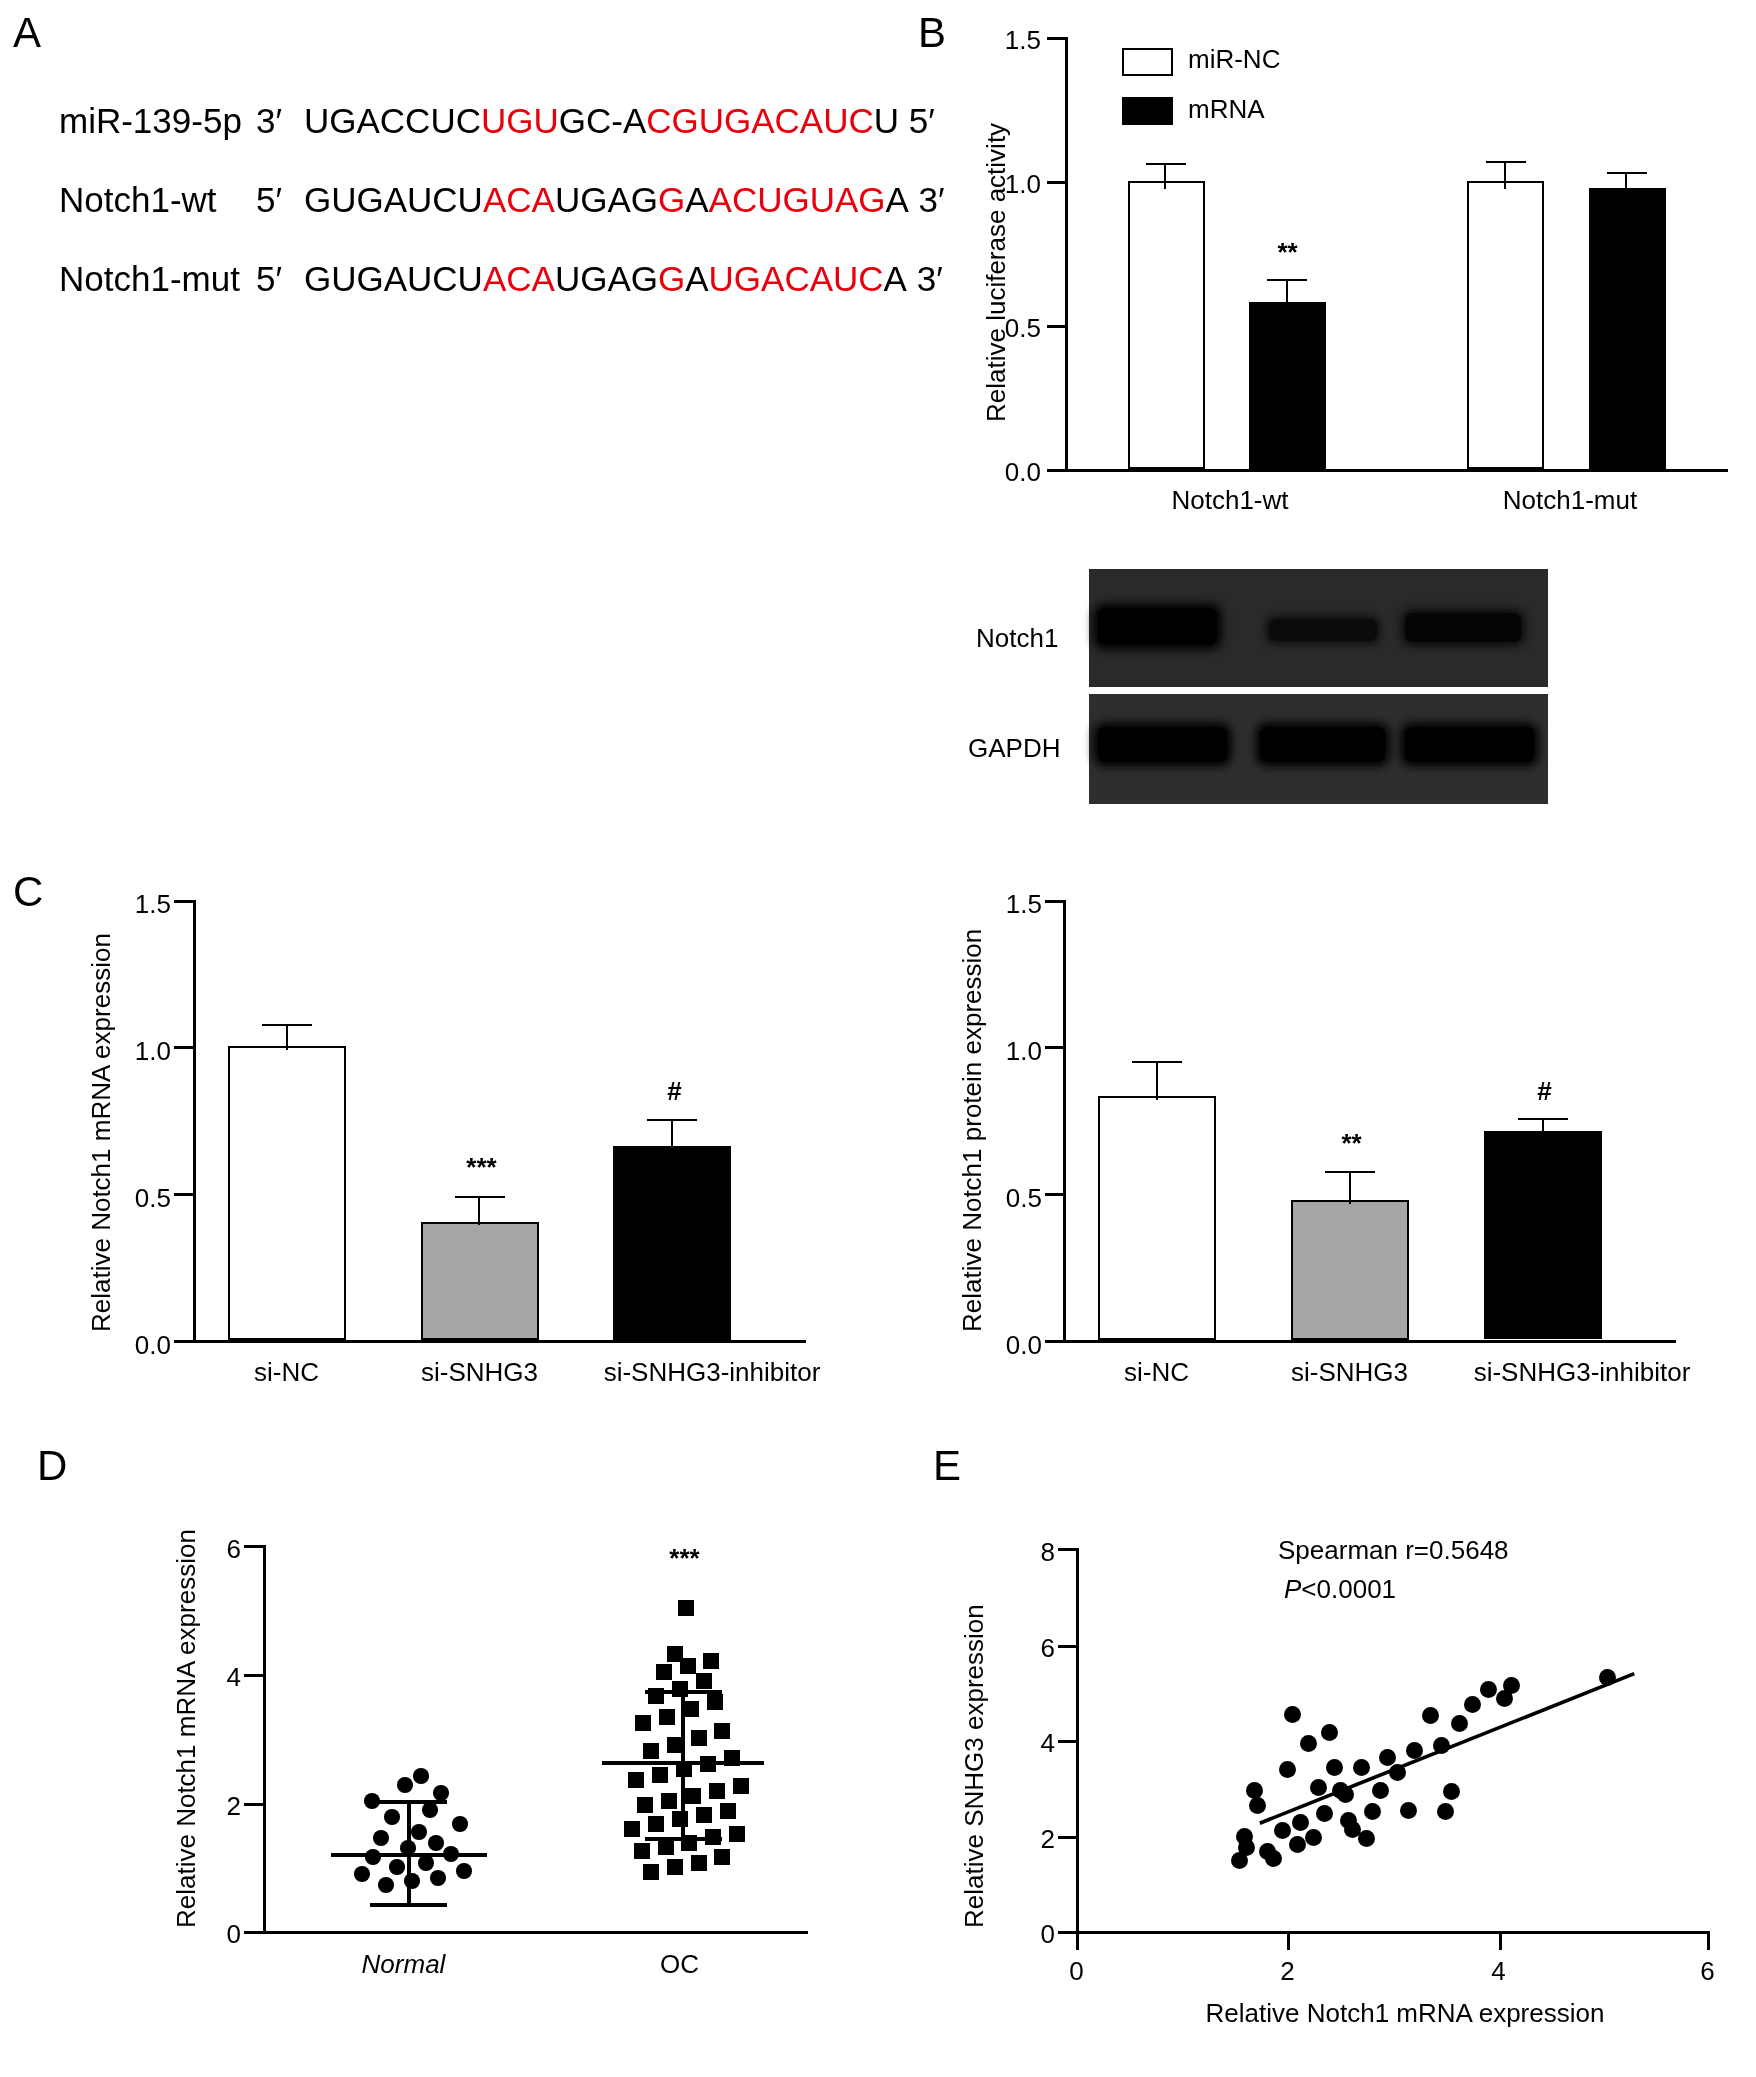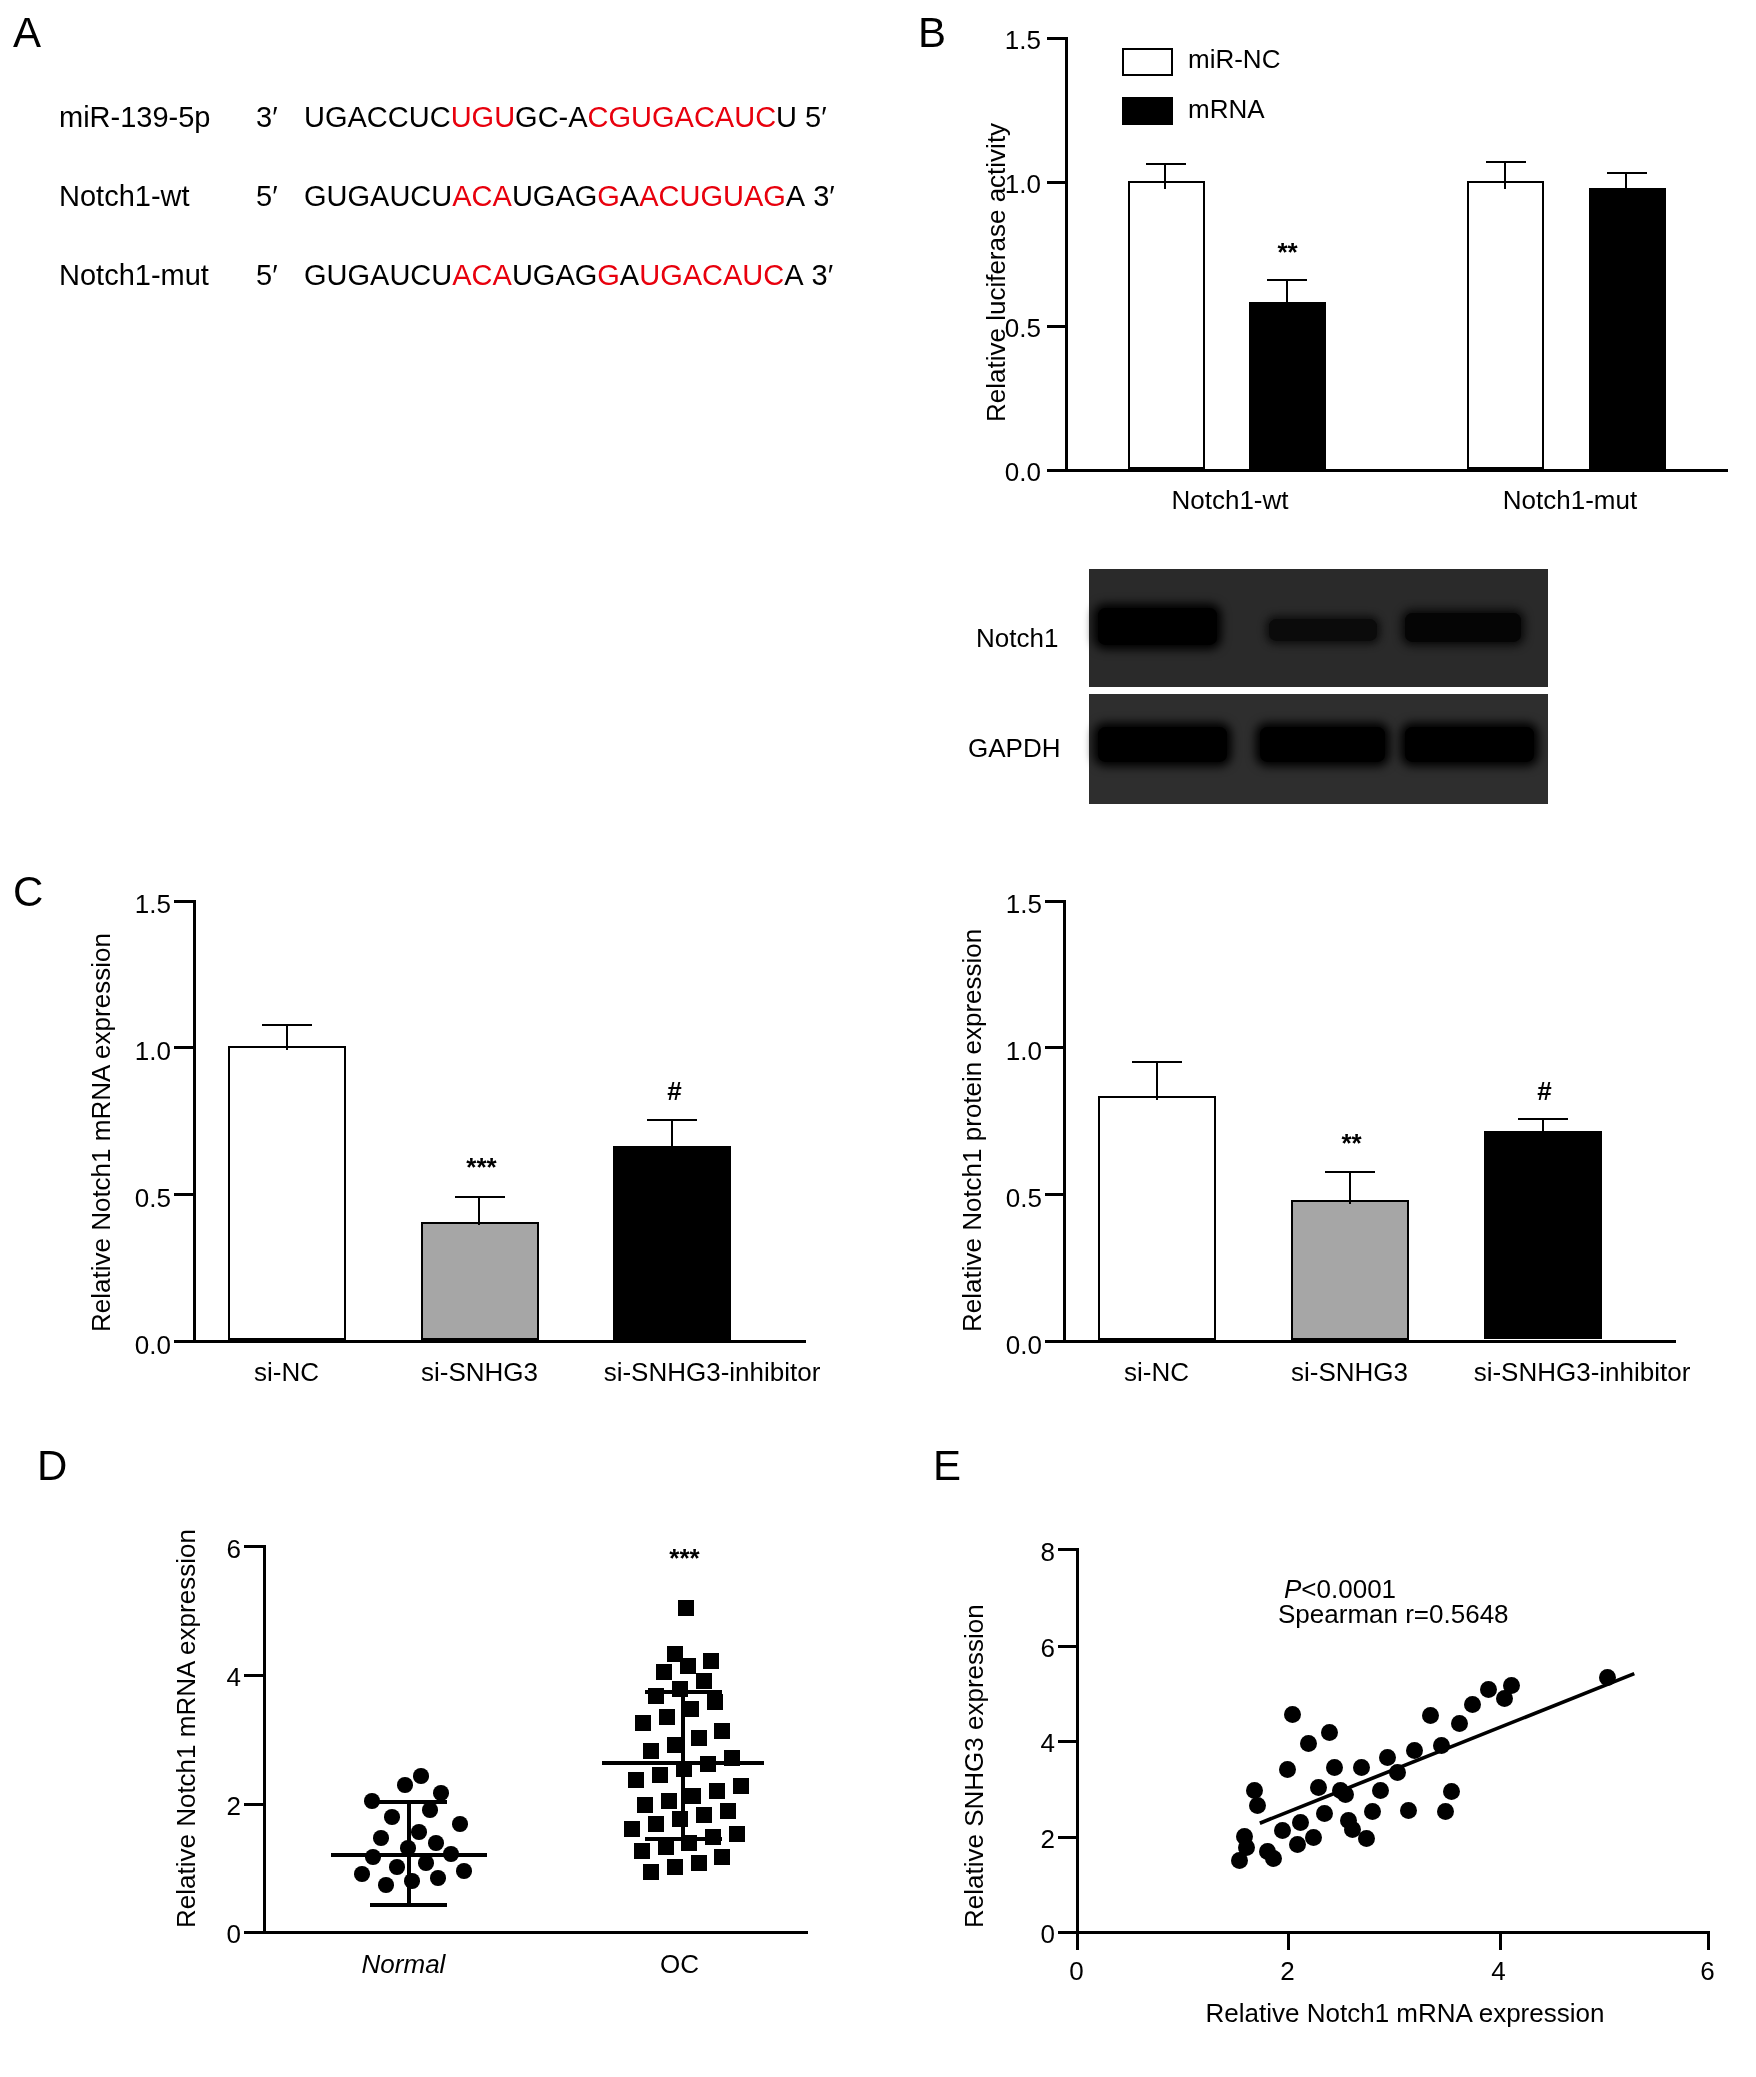--- a/index.html
+++ b/index.html
@@ -3,21 +3,21 @@
 <meta charset="utf-8">
 <style>
   html,body{margin:0;padding:0;}
   body{
     width:1757px;height:2077px;background:#ffffff;
     font-family:"Liberation Sans", sans-serif;
     color:#000;position:relative;overflow:hidden;
   }
   .panel-letter{position:absolute;font-size:42px;font-weight:400;color:#000;}
   .abs{position:absolute;}
-  .seq-row{position:absolute;font-size:29px;white-space:nowrap;letter-spacing:0px;}
+  .seq-row{position:absolute;font-size:35px;white-space:nowrap;letter-spacing:0px;}
   .seq-label{display:inline-block;width:197px;text-align:left;}
   .seq-prime{display:inline-block;width:48px;text-align:left;}
   .red{color:#e8000d;}
   .axis-label-v{
     position:absolute;transform:rotate(-90deg);transform-origin:left top;
     font-size:26px;white-space:nowrap;
   }
   .tick-lbl{position:absolute;font-size:26px;text-align:right;}
   .xtick-lbl{position:absolute;font-size:26px;text-align:center;}
   .axis-line{position:absolute;background:#000;}
@@ -290,21 +290,21 @@
 <div class="axis-line" style="left:1499px;top:1932px;width:2.8px;height:18.4px;"></div>
 <div class="axis-line" style="left:1707px;top:1932px;width:2.8px;height:18.4px;"></div>
 
 <div class="xtick-lbl" style="left:1049px;top:1956px;width:55px;">0</div>
 <div class="xtick-lbl" style="left:1260px;top:1956px;width:55px;">2</div>
 <div class="xtick-lbl" style="left:1471px;top:1956px;width:55px;">4</div>
 <div class="xtick-lbl" style="left:1680px;top:1956px;width:55px;">6</div>
 
 <div class="xtick-lbl" style="left:1148px;top:1998px;width:514px;">Relative Notch1 mRNA expression</div>
 
-<div class="note" style="left:1278px;top:1599px;">Spearman r=0.5648</div>
+<div class="note" style="left:1278px;top:1535px;">Spearman r=0.5648</div>
 <div class="note" style="left:1284px;top:1574px;"><span class="italic">P</span>&lt;0.0001</div>
 
 <svg class="abs" style="left:1076px;top:1524px;" width="643" height="413" viewBox="0 0 700 450">
   <line x1="200" y1="326" x2="608" y2="163" stroke="#000" stroke-width="4"></line>
 </svg>
 
 <div class="dot" style="left:1231px;top:1852px;width:17.4px;height:17.4px;"></div>
 <div class="dot" style="left:1236px;top:1828px;width:17.4px;height:17.4px;"></div>
 <div class="dot" style="left:1238px;top:1839px;width:17.4px;height:17.4px;"></div>
 <div class="dot" style="left:1246px;top:1782px;width:17.4px;height:17.4px;"></div>

